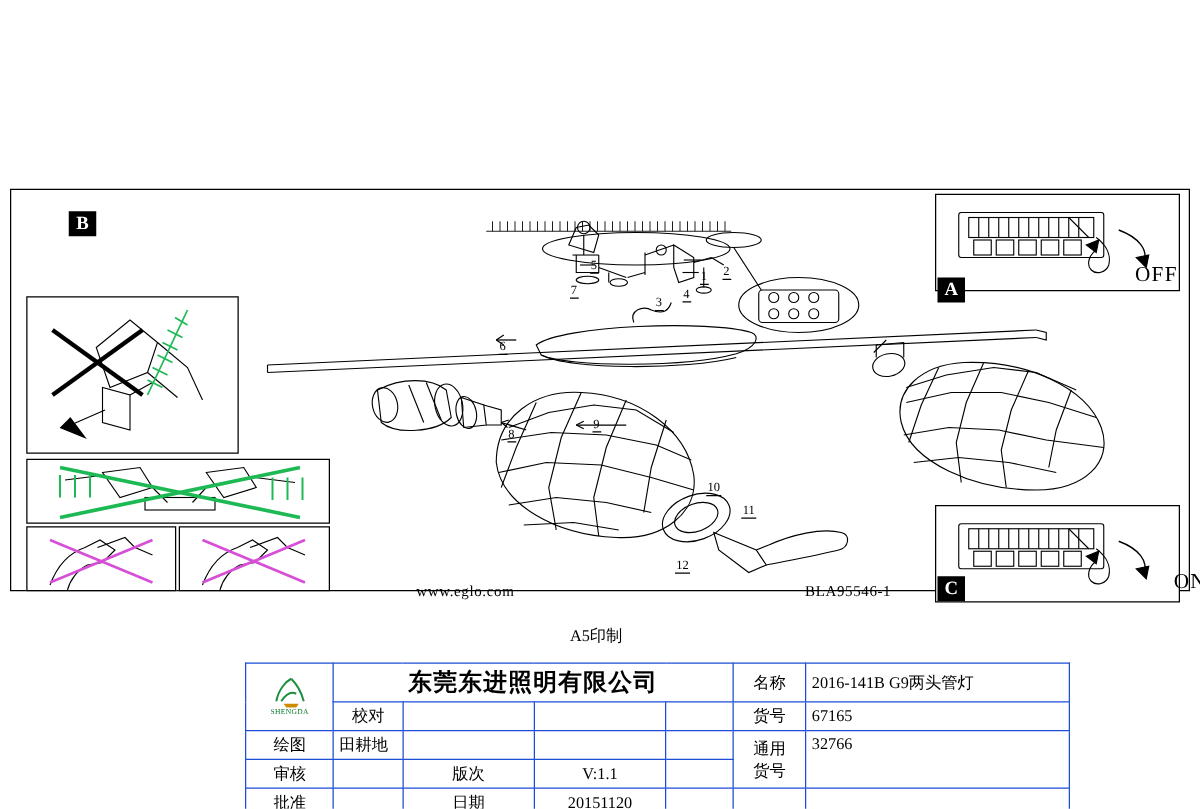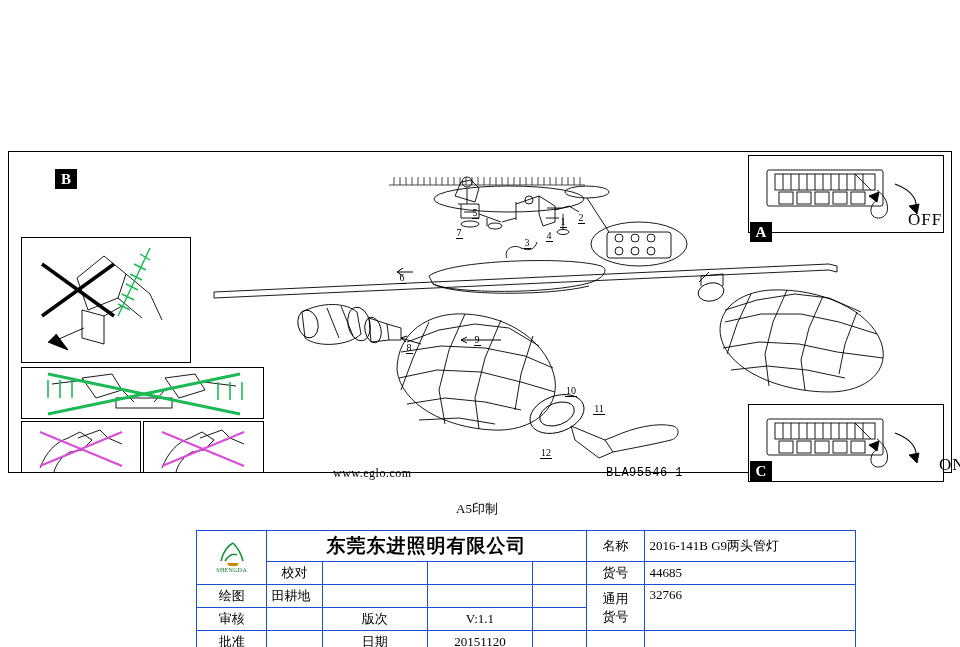--- a/index.html
+++ b/index.html
@@ -101,22 +101,22 @@
 
   .url-text {
     position: absolute;
     left: 333px; top: 466px;
     font-family: "Liberation Serif", serif;
     font-size: 12px;
     letter-spacing: 0.5px;
   }
   .code-text {
     position: absolute;
-    left: 606px; top: 466px;
-    font-family: Liberation Mono, monospace;
+    left: 644px; top: 466px;
+    font-family: Liberation Serif, serif;
     font-size: 12px;
     letter-spacing: 0.5px;
   }
   .a5-text {
     position: absolute;
     left: 456px; top: 500px;
     font-family: "Liberation Serif", serif;
     font-size: 13px;
     text-align: center;
   }
@@ -521,21 +521,21 @@
       <td class="company-cell" colspan="4">东莞东进照明有限公司</td>
       <td class="c-lbl">名称</td>
       <td style="width:230px;">2016-141B  G9两头管灯</td>
     </tr>
     <tr>
       <td class="lbl">校对</td>
       <td style="width:110px;"></td>
       <td class="lbl"></td>
       <td></td>
       <td class="c-lbl">货号</td>
-      <td>44685</td>
+      <td>67165</td>
     </tr>
     <tr>
       <td class="lbl">绘图</td>
       <td>田耕地</td>
       <td class="lbl"></td>
       <td></td>
       <td class="lbl"></td>
       <td class="c-lbl" rowspan="2">
         <span>通用</span><br>
         <span>货号</span>

